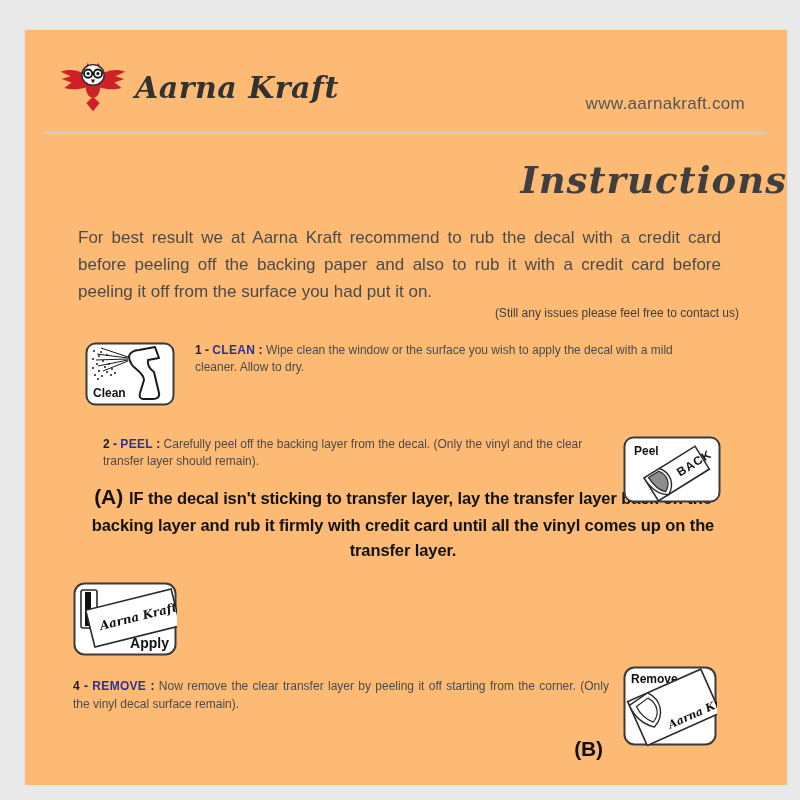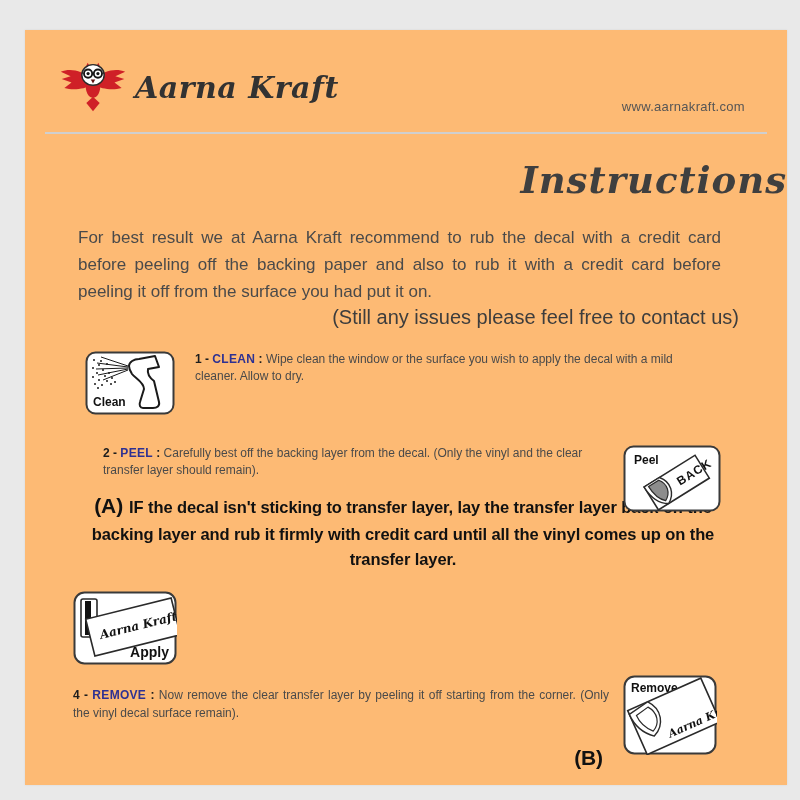--- a/index.html
+++ b/index.html
@@ -28,21 +28,21 @@
   .brand { display: flex; align-items: center; gap: 8px; }
   .brand-name {
     font-family: "DejaVu Serif", serif;
     font-style: italic;
     font-weight: bold;
     font-size: 30px;
     color: #323232;
     letter-spacing: 0.5px;
     padding-bottom: 4px;
   }
-  .website { font-size: 13px; color: #555; padding-bottom: 6px; letter-spacing: 0.3px; }
+  .website { font-size: 17px; color: #555; padding-bottom: 6px; letter-spacing: 0.3px; }
   .divider { border: none; border-top: 2px solid #cfcfcf; margin: 2px 20px 0 20px; }
 
   
   .title {
     text-align: right;
     font-family: "DejaVu Serif", serif;
     font-style: italic;
     font-weight: bold;
     font-size: 37px;
     color: #3f3f3f;
@@ -54,21 +54,21 @@
   .intro {
     margin: 22px 66px 0 53px;
     font-size: 17px;
     line-height: 1.6;
     text-align: justify;
     color: #4a4a4a;
   }
   .intro-note {
     margin: 0 48px 8px 0;
     text-align: right;
-    font-size: 20px;
+    font-size: 12px;
     color: #3d3d3d;
   }
 
   .step-text { font-size: 12px; line-height: 1.45; color: #4a4a4a; }
   .step-num { font-weight: bold; color: #1d1d1d; }
   .step-key { font-weight: bold; color: #2e3192; letter-spacing: 0.3px; }
   .step-sep { font-weight: bold; color: #1d1d1d; }
 
   .step1 { display: flex; gap: 20px; margin: 22px 70px 0 60px; align-items: flex-start; }
   .step2 { position: relative; margin: 26px 0 0 78px; width: 520px; }
@@ -169,21 +169,21 @@
       <span class="step-sep">:</span>
       <span>Wipe clean the window or the surface you wish to apply the decal with a mild cleaner. Allow to dry.</span>
     </div>
   </div>
 
   <div class="step2">
     <div class="step-text">
       <span class="step-num">2 -</span>
       <span class="step-key">PEEL</span>
       <span class="step-sep">:</span>
-      <span>Carefully best off the backing layer from the decal. (Only the vinyl and the clear transfer layer should remain).</span>
+      <span>Carefully peel off the backing layer from the decal. (Only the vinyl and the clear transfer layer should remain).</span>
     </div>
     <span class="icon-box icon-peel">
       <svg width="98" height="70" viewBox="0 0 98 70">
         <rect x="1.5" y="1.5" width="95" height="64" rx="9" fill="#ffffff" stroke="#3a3a3a" stroke-width="2"></rect>
         <text x="11" y="19" font-size="12" font-weight="bold" fill="#111">Peel</text>
         <g transform="translate(54,38) rotate(-32)">
           <rect x="-30" y="-14" width="60" height="27" fill="#ffffff" stroke="#2a2a2a" stroke-width="1.6"></rect>
           <text x="1" y="4" font-size="12" font-weight="bold" fill="#111" letter-spacing="1">BACK</text>
           <path d="M-30,-14 L-12,-14 C-4,-4 -8,8 -18,13 C-26,8 -30,-2 -30,-14 Z" fill="#ffffff" stroke="#2a2a2a" stroke-width="1.4"></path>
           <path d="M-26,-12 L-14,-12 C-8,-4 -11,5 -19,9 C-24,4 -26,-4 -26,-12 Z" fill="#8d8d8d" stroke="#2a2a2a" stroke-width="1.2"></path>

